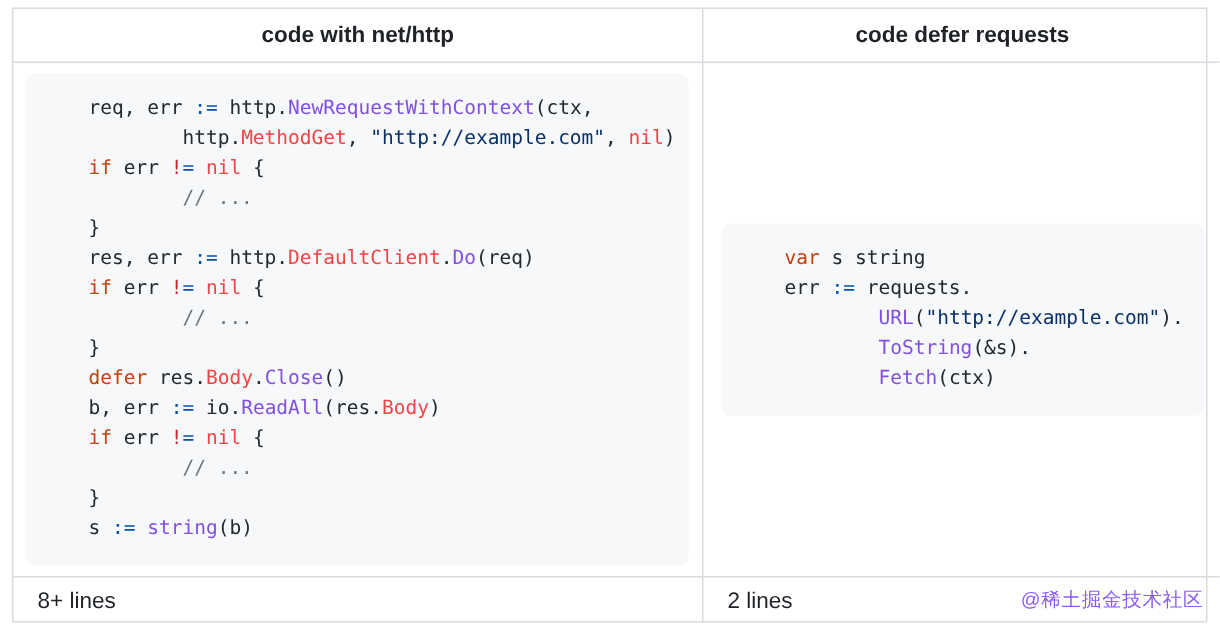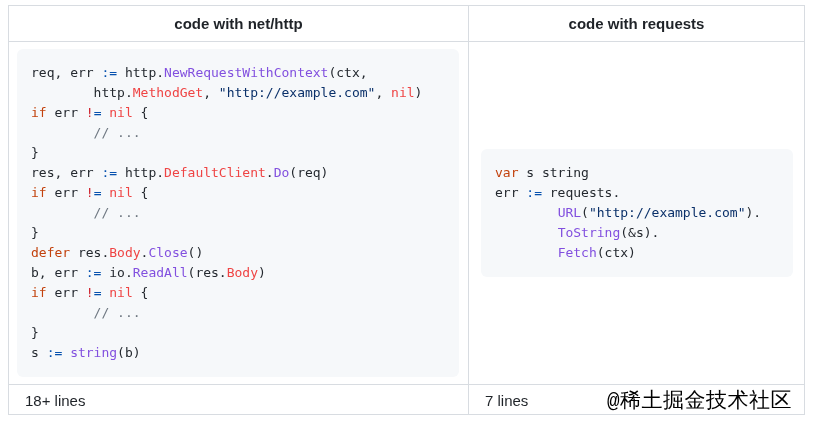--- a/index.html
+++ b/index.html
@@ -33,66 +33,65 @@
     background: #f6f8fa;
     border-radius: 6px;
     padding: 14px 14px;
     font-family: "DejaVu Sans Mono", monospace;
     font-size: 13px; line-height: 20px;
     color: #24292f;
     white-space: pre;
     overflow: hidden;
   }
   .body-cell.right .codeblock { width: 100%; }
-  .code-line { white-space: pre; }
+  .code-line { white-space: pre; margin-left: 28px; }
   .tok-p { color: #24292f; }
   .tok-k { color: #c2410c; }
   .tok-b { color: #cf222e; }
   .tok-o { color: #0550ae; }
   .tok-c { color: #ef4444; }
   .tok-f { color: #8250df; }
   .tok-s { color: #0a3069; }
   .tok-m { color: #6e7781; }
   .ftr-cell {
     display: flex; align-items: center;
     border-top: 1px solid #d8dce1;
     font-size: 15px; color: #1f2328;
     padding: 0 12px 0 16px;
   }
   .ftr-cell.right { justify-content: space-between; }
   .watermark {
-    color: #000000;
-    font-size: 21px;
+    color: #8b5cf6;
+    font-size: 13px;
     letter-spacing: 0.5px;
     white-space: nowrap;
-    font-family: Liberation Mono, monospace;
   }
 </style>
 </head>
 <body>
 
 <div class="page">
   <div class="cmp-table">
 
     <div class="hdr-cell">
       <span>code with net/http</span>
     </div>
     <div class="hdr-cell col-right">
-      <span>code with requests</span>
+      <span>code defer requests</span>
     </div>
 
     <div class="body-cell">
       <div class="codeblock"><div class="code-line"><span class="tok-p">req, err </span><span class="tok-o">:=</span><span class="tok-p"> http.</span><span class="tok-f">NewRequestWithContext</span><span class="tok-p">(ctx,</span></div><div class="code-line"><span class="tok-p">        http.</span><span class="tok-c">MethodGet</span><span class="tok-p">, </span><span class="tok-s">"http://example.com"</span><span class="tok-p">, </span><span class="tok-c">nil</span><span class="tok-p">)</span></div><div class="code-line"><span class="tok-k">if</span><span class="tok-p"> err </span><span class="tok-b">!</span><span class="tok-o">=</span><span class="tok-p"> </span><span class="tok-c">nil</span><span class="tok-p"> {</span></div><div class="code-line"><span class="tok-m">        // ...</span></div><div class="code-line"><span class="tok-p">}</span></div><div class="code-line"><span class="tok-p">res, err </span><span class="tok-o">:=</span><span class="tok-p"> http.</span><span class="tok-c">DefaultClient</span><span class="tok-p">.</span><span class="tok-f">Do</span><span class="tok-p">(req)</span></div><div class="code-line"><span class="tok-k">if</span><span class="tok-p"> err </span><span class="tok-b">!</span><span class="tok-o">=</span><span class="tok-p"> </span><span class="tok-c">nil</span><span class="tok-p"> {</span></div><div class="code-line"><span class="tok-m">        // ...</span></div><div class="code-line"><span class="tok-p">}</span></div><div class="code-line"><span class="tok-k">defer</span><span class="tok-p"> res.</span><span class="tok-c">Body</span><span class="tok-p">.</span><span class="tok-f">Close</span><span class="tok-p">()</span></div><div class="code-line"><span class="tok-p">b, err </span><span class="tok-o">:=</span><span class="tok-p"> io.</span><span class="tok-f">ReadAll</span><span class="tok-p">(res.</span><span class="tok-c">Body</span><span class="tok-p">)</span></div><div class="code-line"><span class="tok-k">if</span><span class="tok-p"> err </span><span class="tok-b">!</span><span class="tok-o">=</span><span class="tok-p"> </span><span class="tok-c">nil</span><span class="tok-p"> {</span></div><div class="code-line"><span class="tok-m">        // ...</span></div><div class="code-line"><span class="tok-p">}</span></div><div class="code-line"><span class="tok-p">s </span><span class="tok-o">:=</span><span class="tok-p"> </span><span class="tok-f">string</span><span class="tok-p">(b)</span></div></div>
     </div>
     <div class="body-cell right col-right">
       <div class="codeblock"><div class="code-line"><span class="tok-k">var</span><span class="tok-p"> s string</span></div><div class="code-line"><span class="tok-p">err </span><span class="tok-o">:=</span><span class="tok-p"> requests.</span></div><div class="code-line"><span class="tok-p">        </span><span class="tok-f">URL</span><span class="tok-p">(</span><span class="tok-s">"http://example.com"</span><span class="tok-p">).</span></div><div class="code-line"><span class="tok-p">        </span><span class="tok-f">ToString</span><span class="tok-p">(&amp;s).</span></div><div class="code-line"><span class="tok-p">        </span><span class="tok-f">Fetch</span><span class="tok-p">(ctx)</span></div></div>
     </div>
 
     <div class="ftr-cell">
-      <span>18+ lines</span>
+      <span>8+ lines</span>
     </div>
     <div class="ftr-cell right col-right">
-      <span>7 lines</span>
+      <span>2 lines</span>
       <span class="watermark">@稀土掘金技术社区</span>
     </div>
 
   </div>
 </div>
 
 </body></html>

